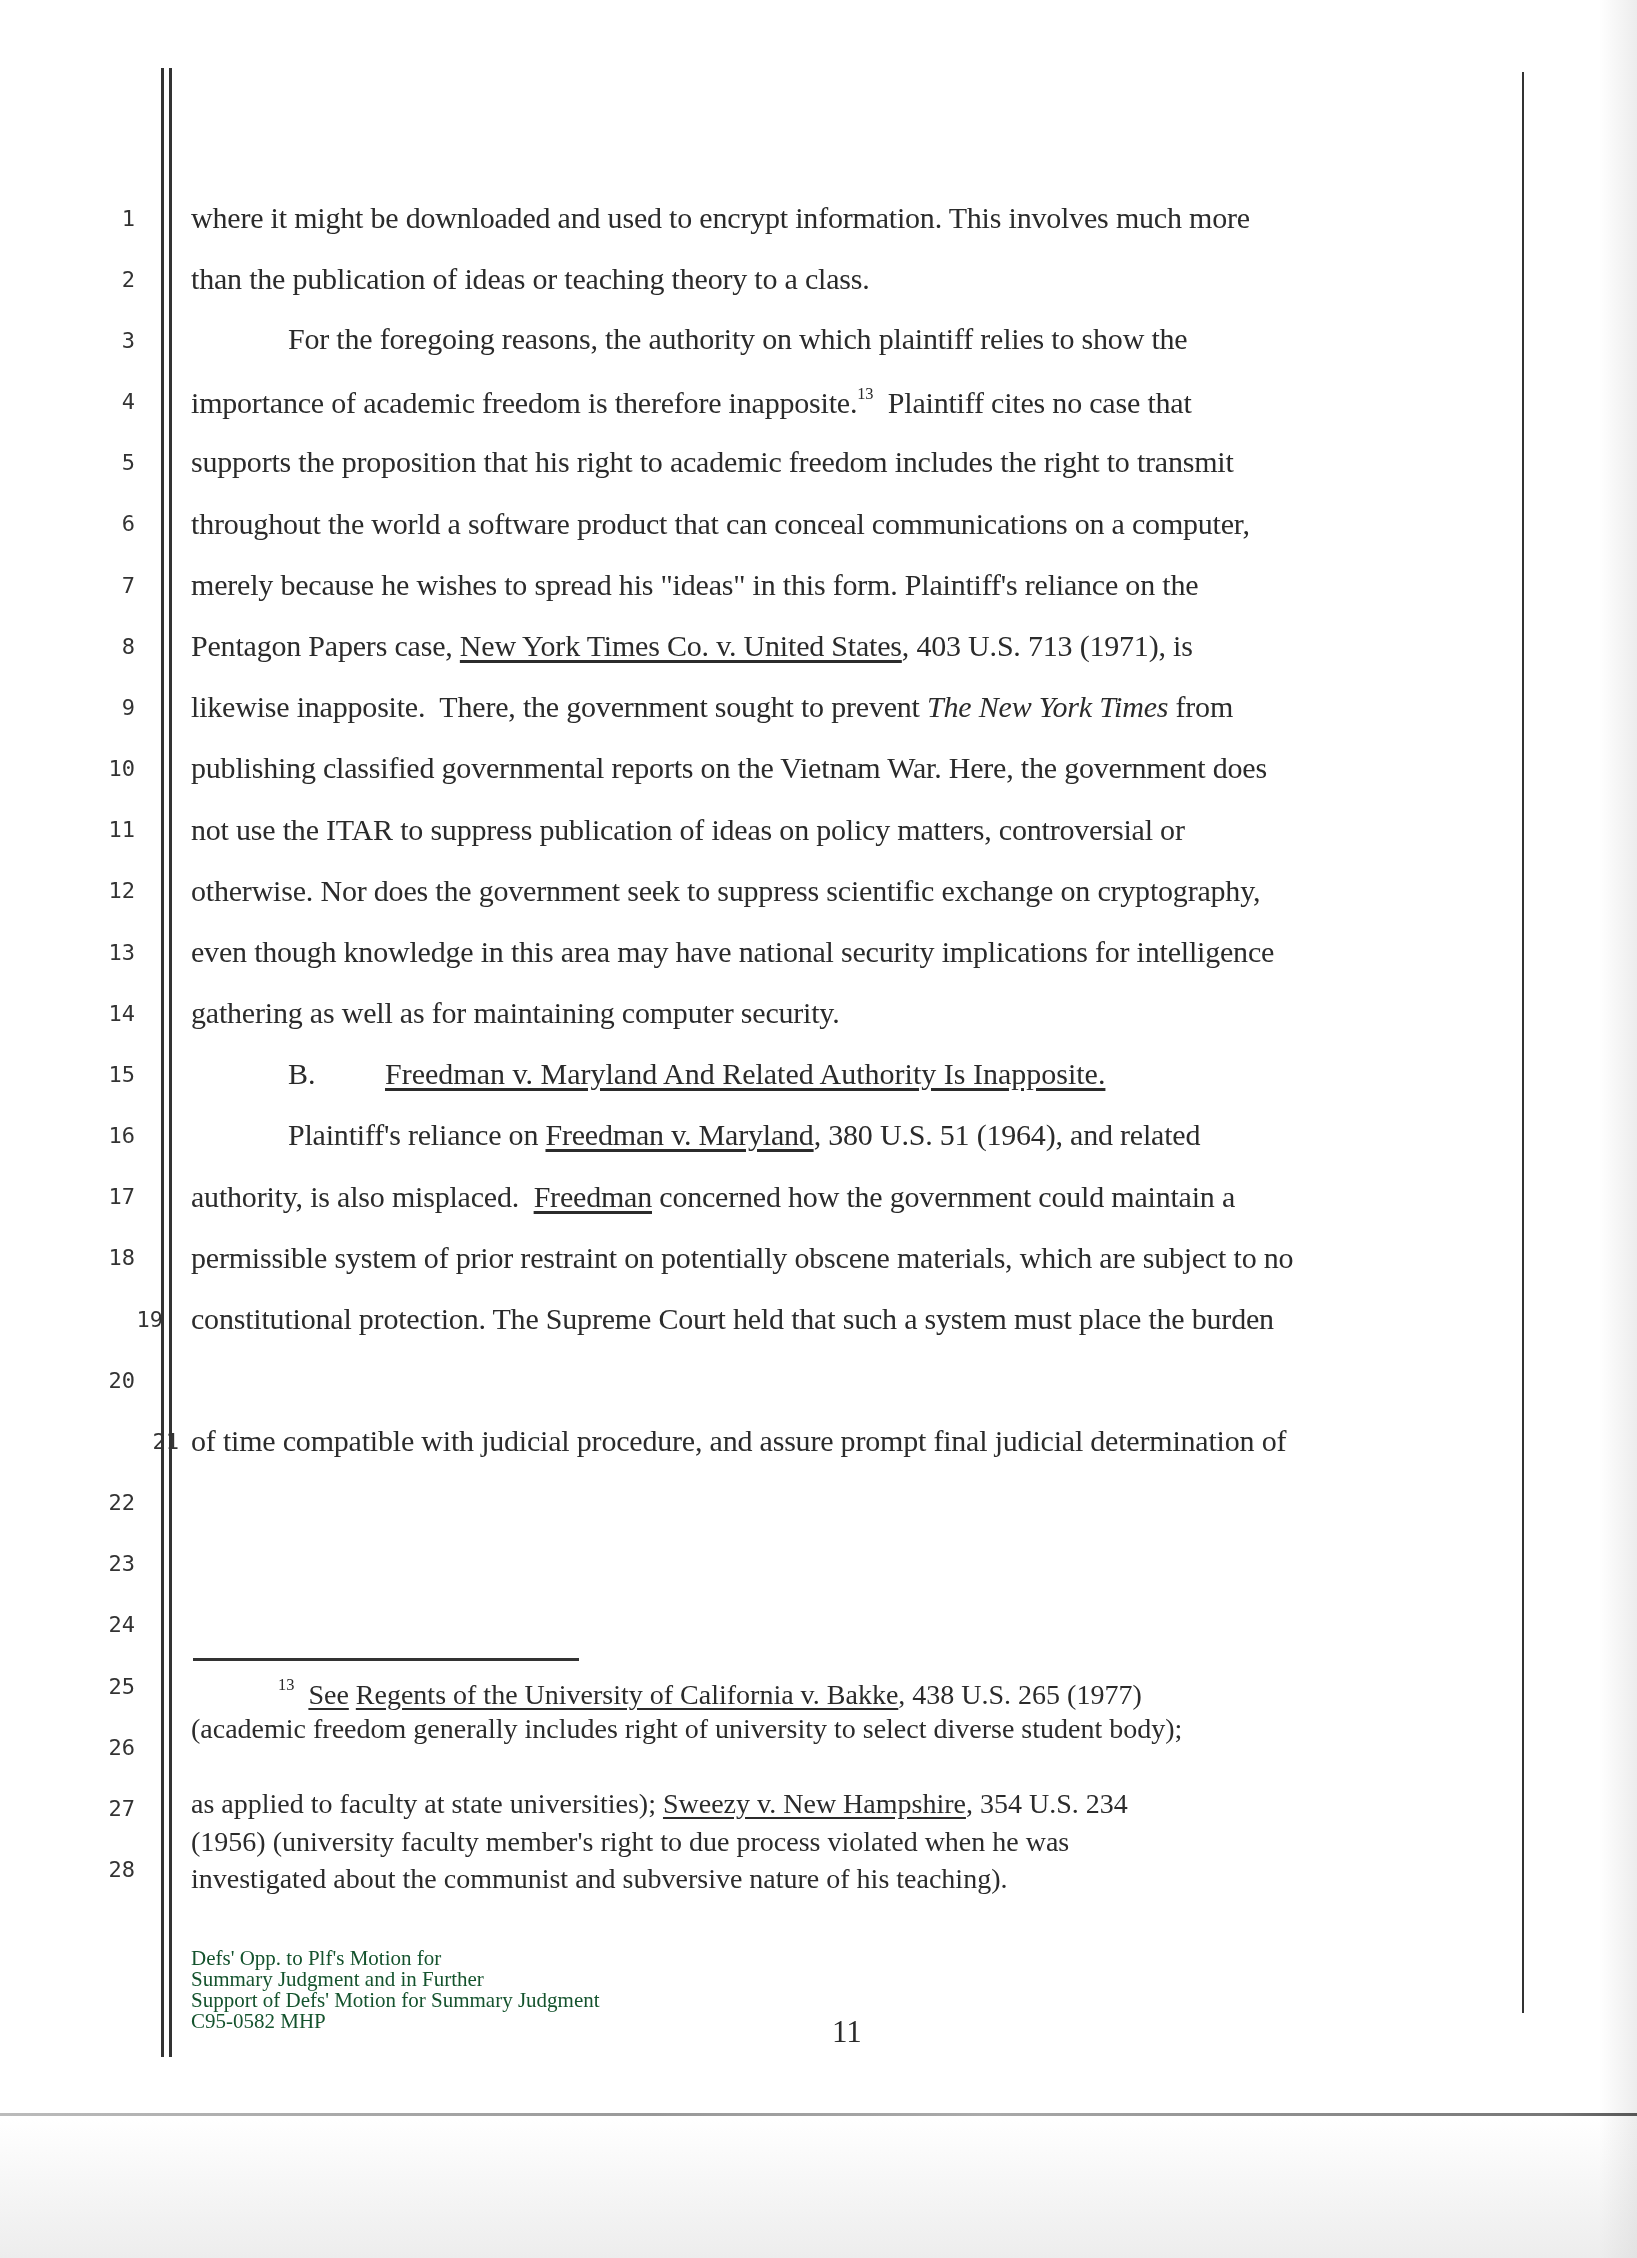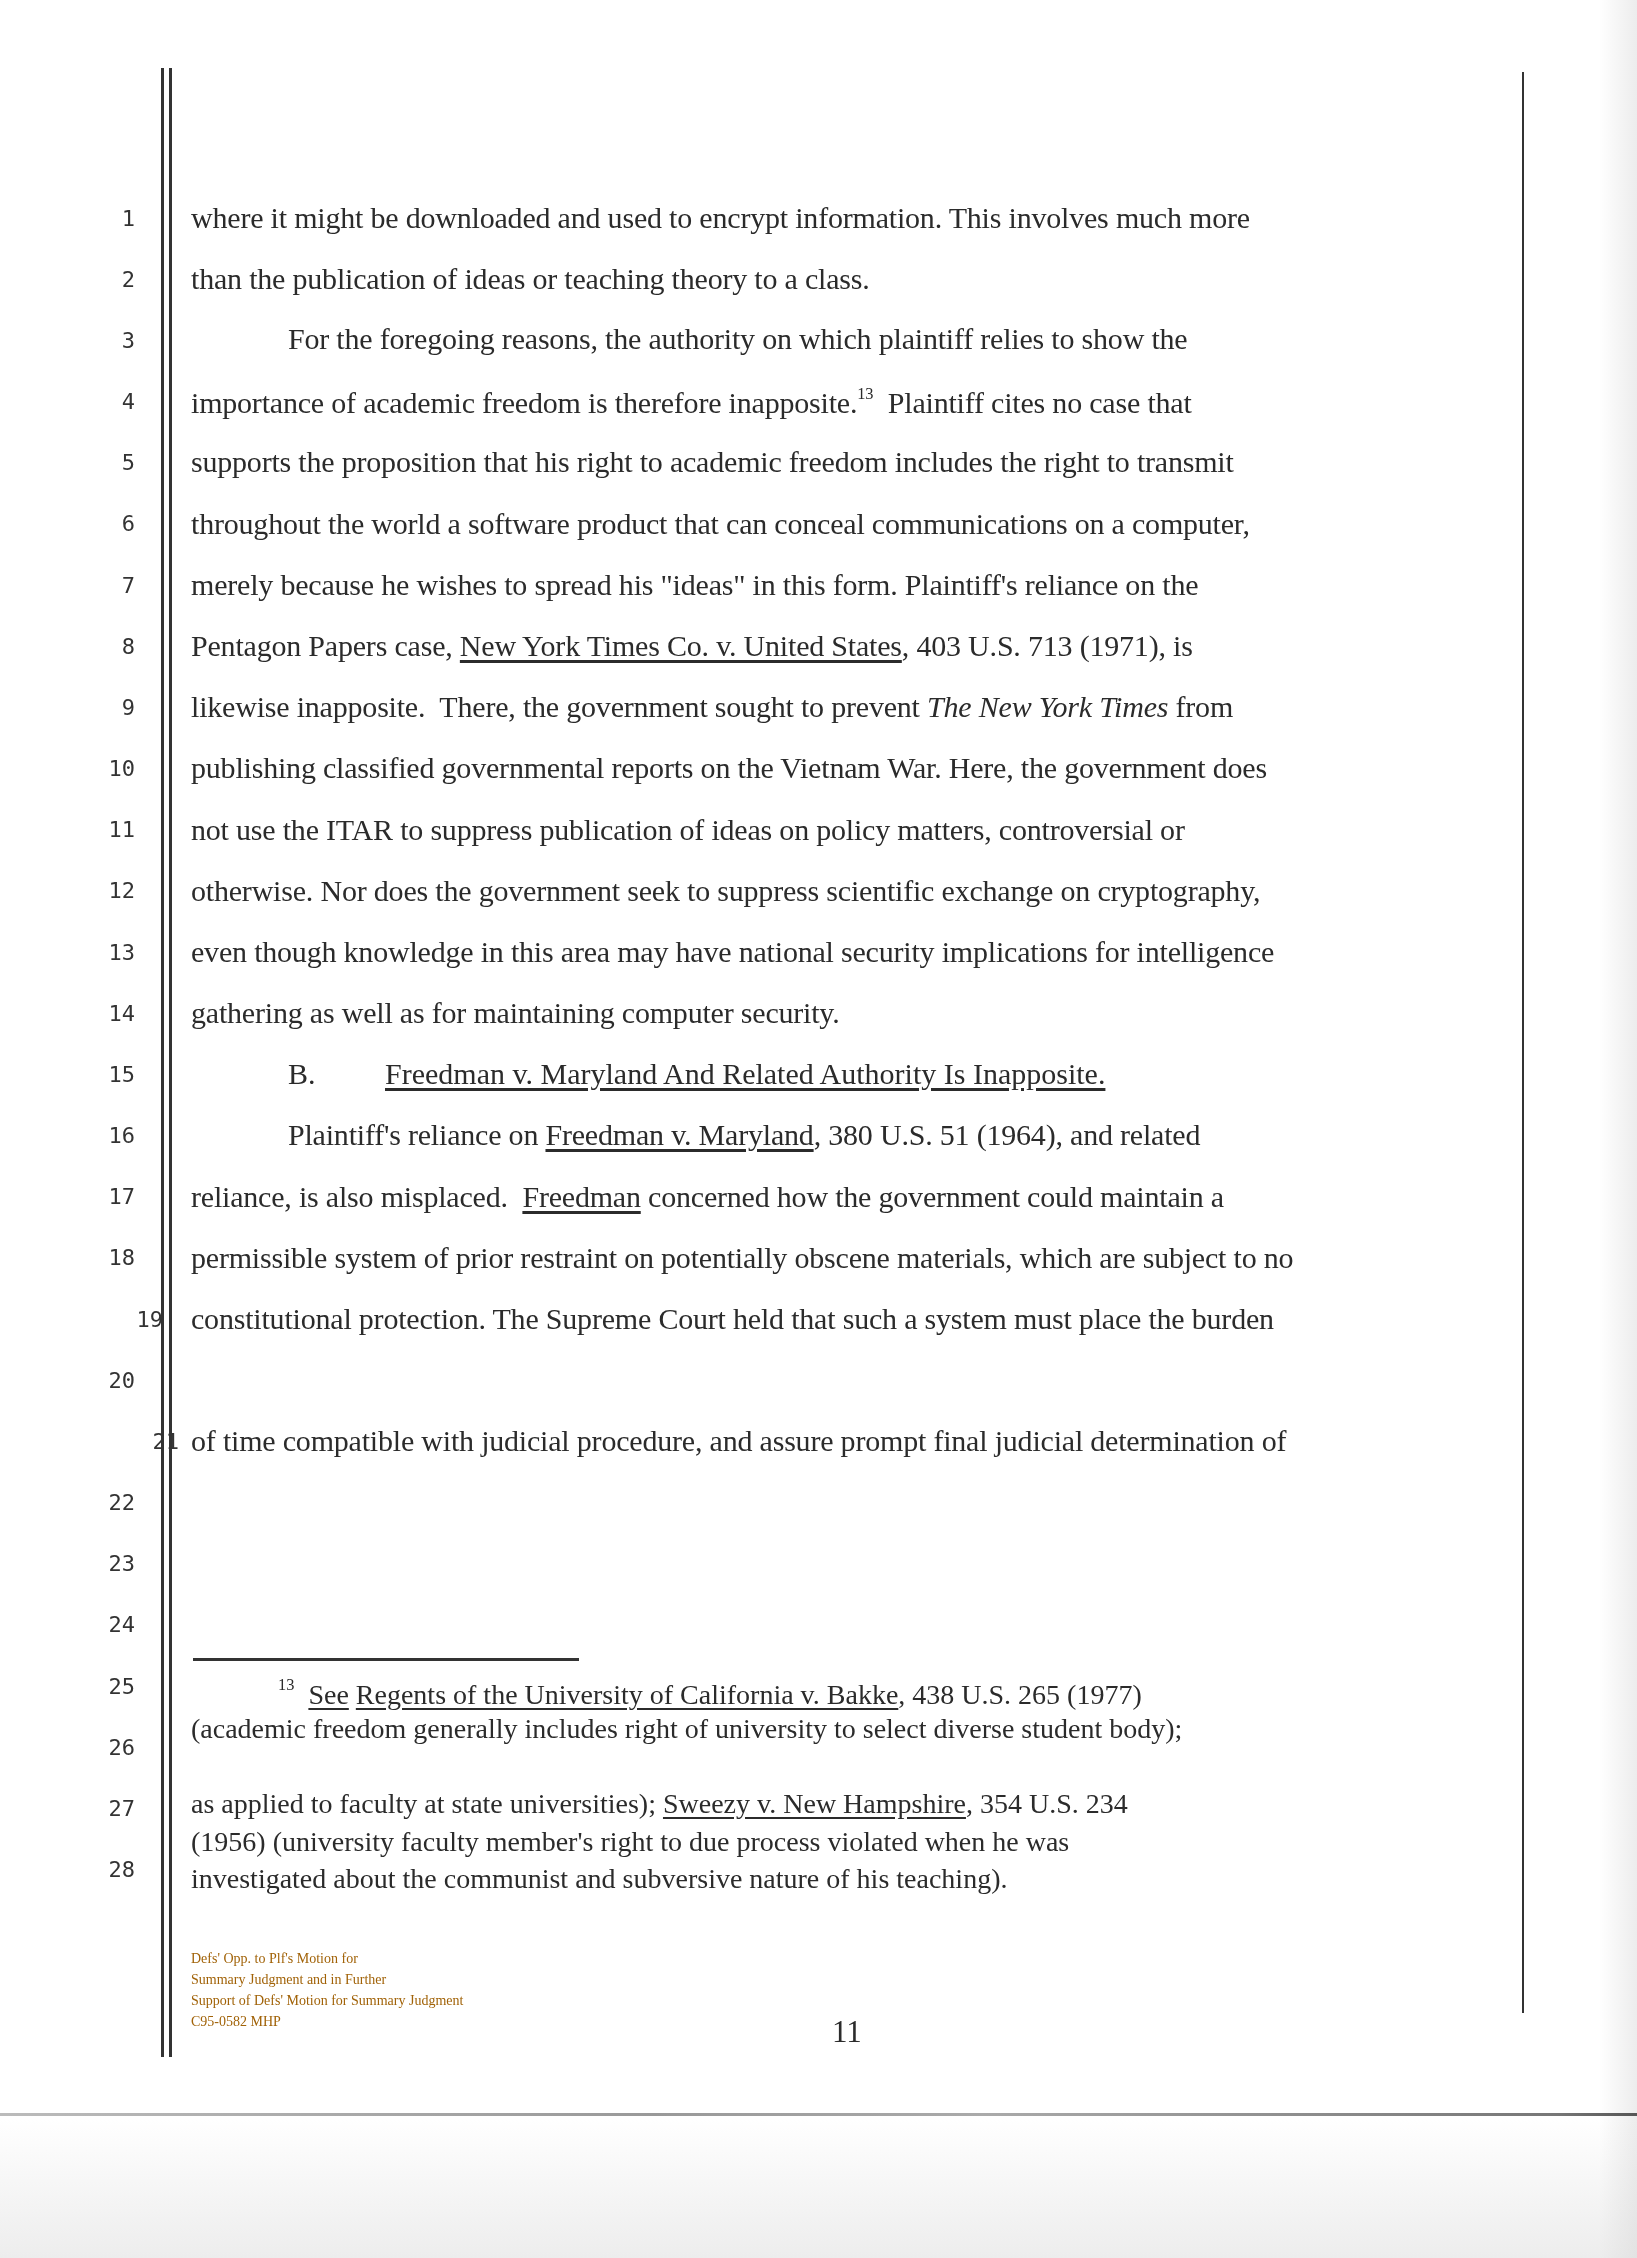--- a/index.html
+++ b/index.html
@@ -21,21 +21,21 @@
   .u { text-decoration:underline; text-underline-offset:3.9px; }
   .i { font-style:italic; }
   sup.fn { font-size:16.4px; vertical-align:13.5px; }
   .heading-line { position:absolute; left:288px; font-family:"Liberation Serif", serif;
     font-size:30px; color:#2b2b2b; white-space:nowrap; }
   .fnrule { position:absolute; left:193px; top:1658px; width:386px; height:2.9px; background:#333; }
   .fn-line { position:absolute; left:191px; font-family:"Liberation Serif", serif;
     font-size:28px; color:#2b2b2b; white-space:nowrap; }
   .fn-first { left:278px; }
   .footer { position:absolute; left:191px; top:1948px; font-family:"Liberation Serif", serif;
-    font-size:14px; line-height:21px; color:#a16207; }
+    font-size:21px; line-height:21px; color:#14532d; }
   .pagenum { position:absolute; left:832px; top:2014px; font-family:"Liberation Serif", serif;
     font-size:31px; color:#2b2b2b; }
 </style>
 </head>
 <body>
 
 <div class="page">
   <div class="shade-right"></div>
   <div class="shade-bottom"></div>
 
@@ -97,21 +97,21 @@
   <div class="body-line" style="top:996px;">gathering as well as for maintaining computer security.</div>
 
   <div class="heading-line" style="top:1057px;">
     <span style="display:inline-block; width:97px;">B.</span><span class="u">Freedman v. Maryland And Related Authority Is Inapposite.</span>
   </div>
 
   <div class="body-line indent" style="top:1118px;">
     <span style="white-space:pre;">Plaintiff's reliance on </span><span class="u">Freedman v. Maryland</span><span>, 380 U.S. 51 (1964), and related</span>
   </div>
   <div class="body-line" style="top:1180px;">
-    <span style="white-space:pre;">reliance, is also misplaced.  </span><span class="u">Freedman</span><span> concerned how the government could maintain a</span>
+    <span style="white-space:pre;">authority, is also misplaced.  </span><span class="u">Freedman</span><span> concerned how the government could maintain a</span>
   </div>
   <div class="body-line" style="top:1241px;">permissible system of prior restraint on potentially obscene materials, which are subject to no</div>
   <div class="body-line" style="top:1302px;">constitutional protection.  The Supreme Court held that such a system must place the burden</div>
   <div class="body-line" style="top:1424px;">of time compatible with judicial procedure, and assure prompt final judicial determination of</div>
 
   <div class="fnrule"></div>
   <div class="fn-line fn-first" style="top:1675px;">
     <sup class="fn">13</sup>&nbsp;&nbsp;<span class="u">See</span>&nbsp;<span class="u">Regents of the University of California v. Bakke</span><span>, 438 U.S. 265 (1977)</span>
   </div>
   <div class="fn-line" style="top:1713px;">(academic freedom generally includes right of university to select diverse student body);</div>

